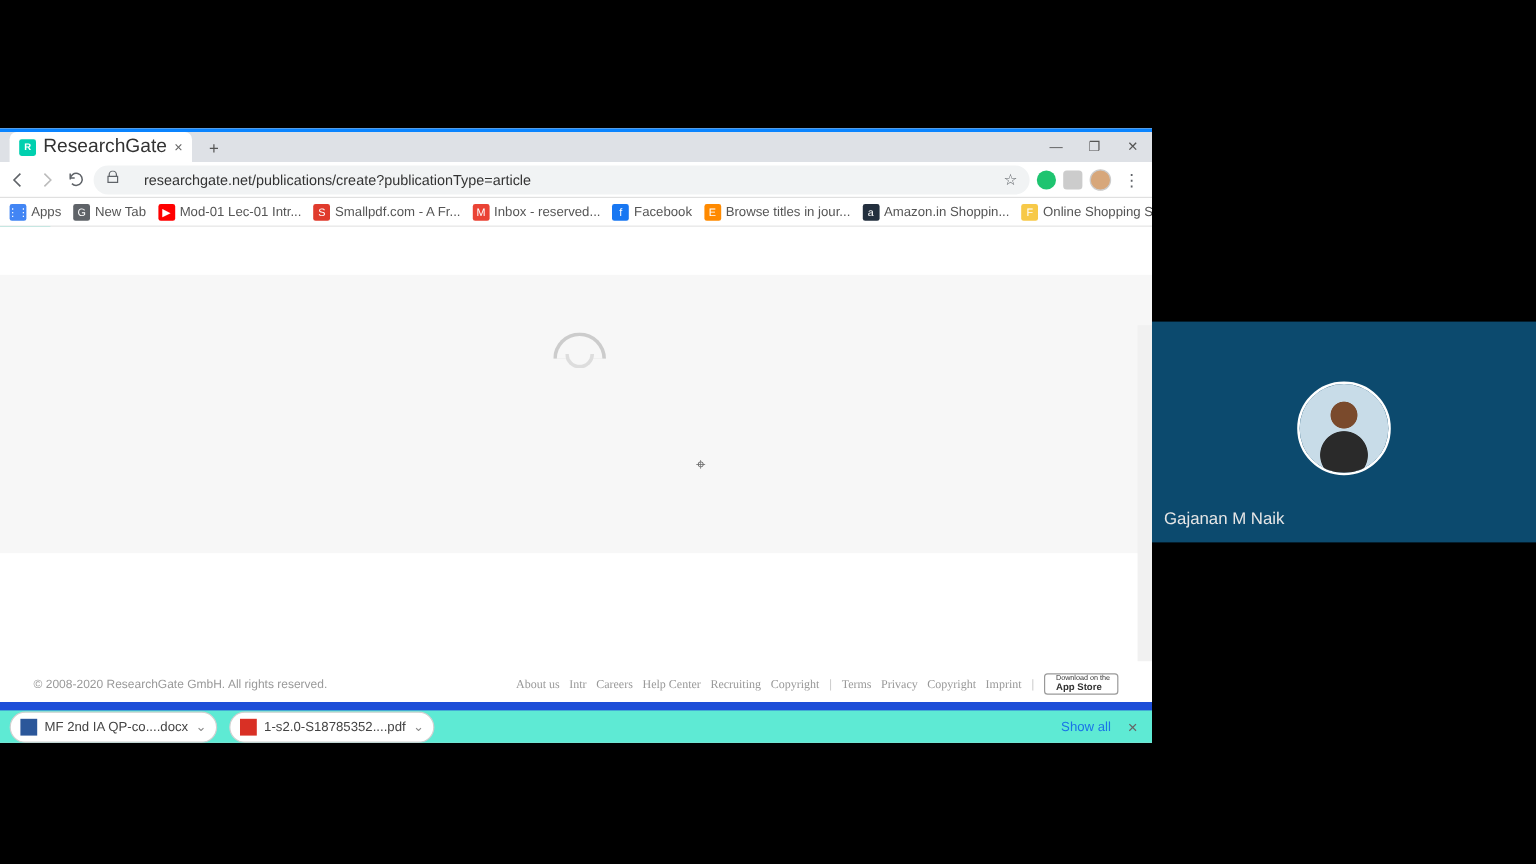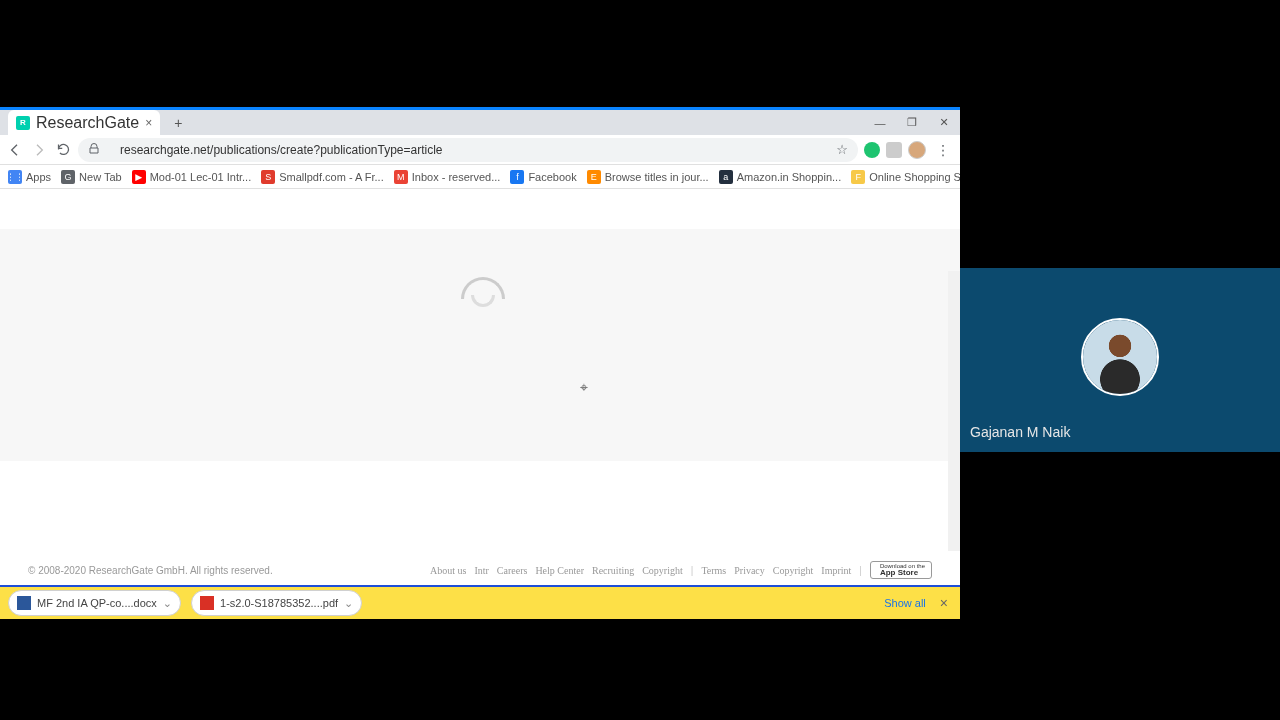--- a/index.html
+++ b/index.html
@@ -41,21 +41,21 @@
   .spinner { width: 38px; height: 38px; position: relative; }
   .spinner::before { content: ""; position: absolute; width: 38px; height: 19px; border: 3px solid #ccc; border-bottom: none; border-radius: 38px 38px 0 0; left: 0; top: 0; }
   .spinner::after { content: ""; position: absolute; width: 18px; height: 9px; border: 3px solid #ddd; border-top: none; border-radius: 0 0 18px 18px; left: 10px; top: 18px; }
   .cursor { position: absolute; left: 580px; top: 150px; font-size: 14px; color: #666; pointer-events: none; }
   .footer { position: absolute; bottom: 0; left: 0; right: 0; padding: 6px 28px; display: flex; font-size: 10px; color: #999; align-items: center; background: #fff; }
   .footer-left { flex: 1; }
   .footer-links { display: flex; gap: 8px; align-items: center; }
   .footer-links a { color: #999; text-decoration: none; cursor: pointer; font-family: Liberation Serif, serif; }
   .footer-sep { color: #ccc; }
   .appstore { border: 1px solid #999; border-radius: 3px; padding: 1px 6px; display: flex; align-items: flex-end; gap: 3px; font-size: 8px; color: #333; line-height: 1; }
-  .downloads { height: 34px; background: #fde047; border-top: 2px solid #1d4ed8; display: flex; align-items: center; padding: 0 8px; gap: 10px; text-align: right; }
+  .downloads { height: 34px; background: #5eead4; border-top: 7px solid #1d4ed8; display: flex; align-items: center; padding: 0 8px; gap: 10px; text-align: right; }
   .dl-item { background: #fff; border: 1px solid #d0d0d0; border-radius: 14px; height: 26px; display: flex; align-items: center; padding: 0 8px; gap: 6px; font-size: 11px; color: #444; cursor: pointer; }
   .dl-ico { width: 14px; height: 14px; display: inline-block; }
   .dl-spacer { flex: 1; }
   .showall { font-size: 11px; color: #1a73e8; cursor: pointer; }
   .dl-close { font-size: 14px; color: #666; cursor: pointer; padding: 0 4px; }
   .scroll-track { position: absolute; right: 0; top: 82px; width: 12px; height: calc(100% - 82px - 34px); background: #f1f1f1; }
 
   .panel-right { position: absolute; right: 0; top: 268px; width: 320px; height: 184px; background: #0c4a6e; }
   .panel-right .avatar-big { width: 78px; height: 78px; border-radius: 50%; background: #fff; position: absolute; left: 50%; top: 50px; transform: translateX(-50%); overflow: hidden; border: 2px solid #fff; }
   .avatar-big-inner { width: 100%; height: 100%; background: radial-gradient(circle at 50% 35%, #7a4a2c 0 18%, transparent 19%), radial-gradient(circle at 50% 80%, #2a2a2a 0 28%, transparent 29%), linear-gradient(#c8dce8, #c8dce8); }

